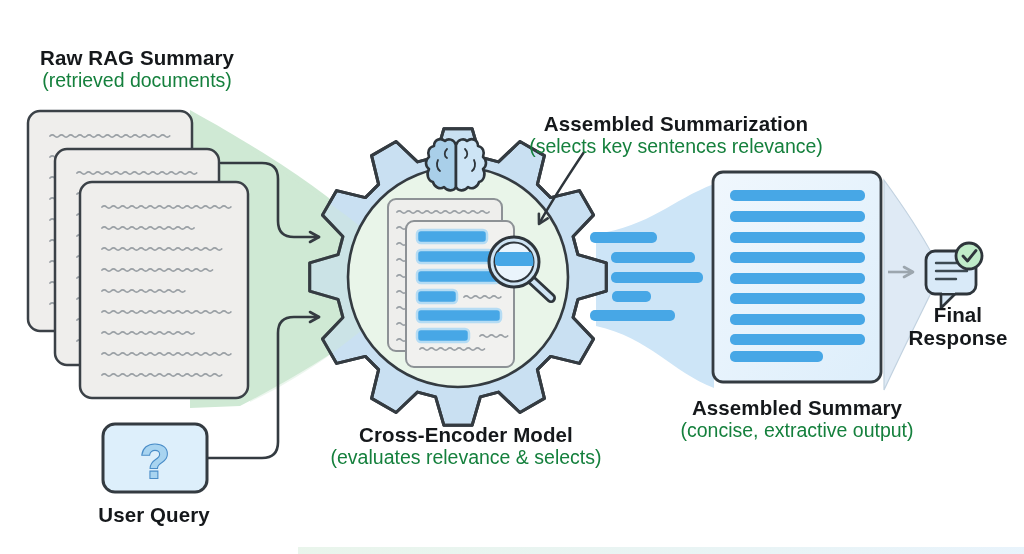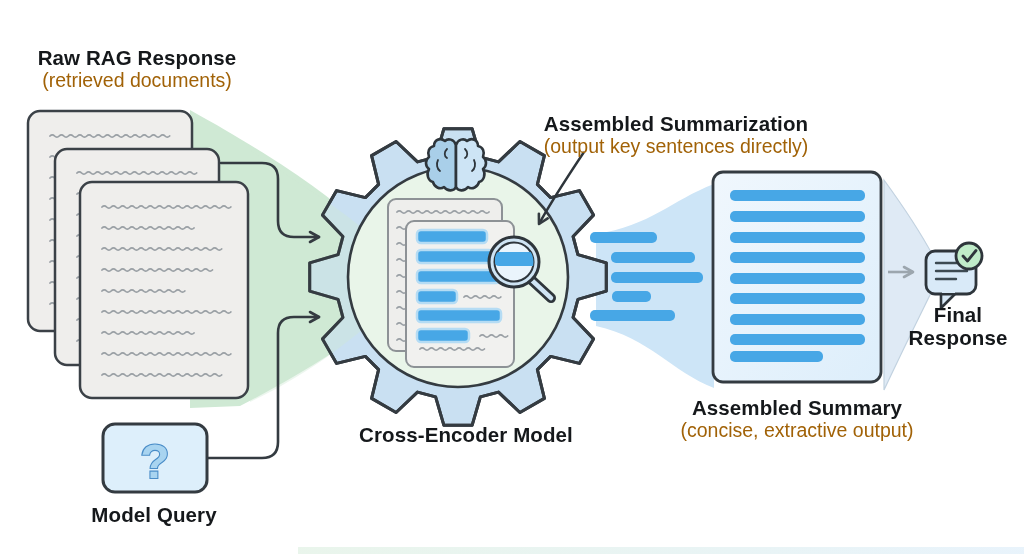--- a/index.html
+++ b/index.html
@@ -1,21 +1,21 @@
 <!DOCTYPE html>
 <html><head>
 <meta charset="utf-8">
 <style>
   html,body{margin:0;padding:0;background:#fff;}
   .canvas{position:relative;width:1024px;height:554px;background:#ffffff;overflow:hidden;
           font-family:"Liberation Sans",sans-serif;}
   .canvas svg{position:absolute;left:0;top:0;}
   .lbl{position:absolute;transform:translateX(-50%);text-align:center;color:#15181b;white-space:nowrap;}
   .lbl .title{display:block;font-size:20.5px;font-weight:700;line-height:23px;letter-spacing:.1px;}
-  .lbl .sub{display:block;font-size:19.5px;font-weight:400;line-height:22px;color:#a16207;}
+  .lbl .sub{display:block;font-size:19.5px;font-weight:400;line-height:22px;color:#15803d;}
   .lbl.wrap{white-space:normal;width:122px;line-height:1.12;}
 </style>
 </head>
 <body>
 
 <div class="canvas">
 <svg width="1024" height="554" viewBox="0 0 1024 554">
   <defs>
     <marker id="ah" markerUnits="userSpaceOnUse" markerWidth="15" markerHeight="15" refX="11" refY="7" orient="auto">
       <path d="M2,2 L11,7 L2,12" fill="none" stroke="#343b41" stroke-width="2.6" stroke-linecap="round" stroke-linejoin="round"></path>
@@ -130,35 +130,36 @@
       <line x1="936" y1="279" x2="956" y2="279"></line>
     </g>
     <circle cx="969" cy="256" r="13" fill="#c0ecc9" stroke="#2e353b" stroke-width="2.8"></circle>
     <path d="M963,256 L967.5,261 L976,250.5" fill="none" stroke="#2e353b" stroke-width="2.8" stroke-linecap="round" stroke-linejoin="round"></path>
   </g>
 
   <rect x="298" y="547" width="726" height="7" fill="url(#botGrad)" opacity="0.45"></rect>
 </svg>
 
 <div class="lbl" style="left:137px;top:46px;">
-  <span class="title">Raw RAG Response</span>
+  <span class="title">Raw RAG Summary</span>
   <span class="sub">(retrieved documents)</span>
 </div>
 
 <div class="lbl" style="left:154px;top:503px;">
-  <span class="title">Model Query</span>
+  <span class="title">User Query</span>
 </div>
 
 <div class="lbl" style="left:466px;top:423px;">
   <span class="title">Cross-Encoder Model</span>
+  <span class="sub">(evaluates relevance &amp; selects)</span>
 </div>
 
 <div class="lbl" style="left:676px;top:112px;">
   <span class="title">Assembled Summarization</span>
-  <span class="sub">(output key sentences directly)</span>
+  <span class="sub">(selects key sentences relevance)</span>
 </div>
 
 <div class="lbl" style="left:797px;top:396px;">
   <span class="title">Assembled Summary</span>
   <span class="sub">(concise, extractive output)</span>
 </div>
 
 <div class="lbl wrap" style="left:958px;top:303px;">
   <span class="title">Final Response</span>
 </div>

